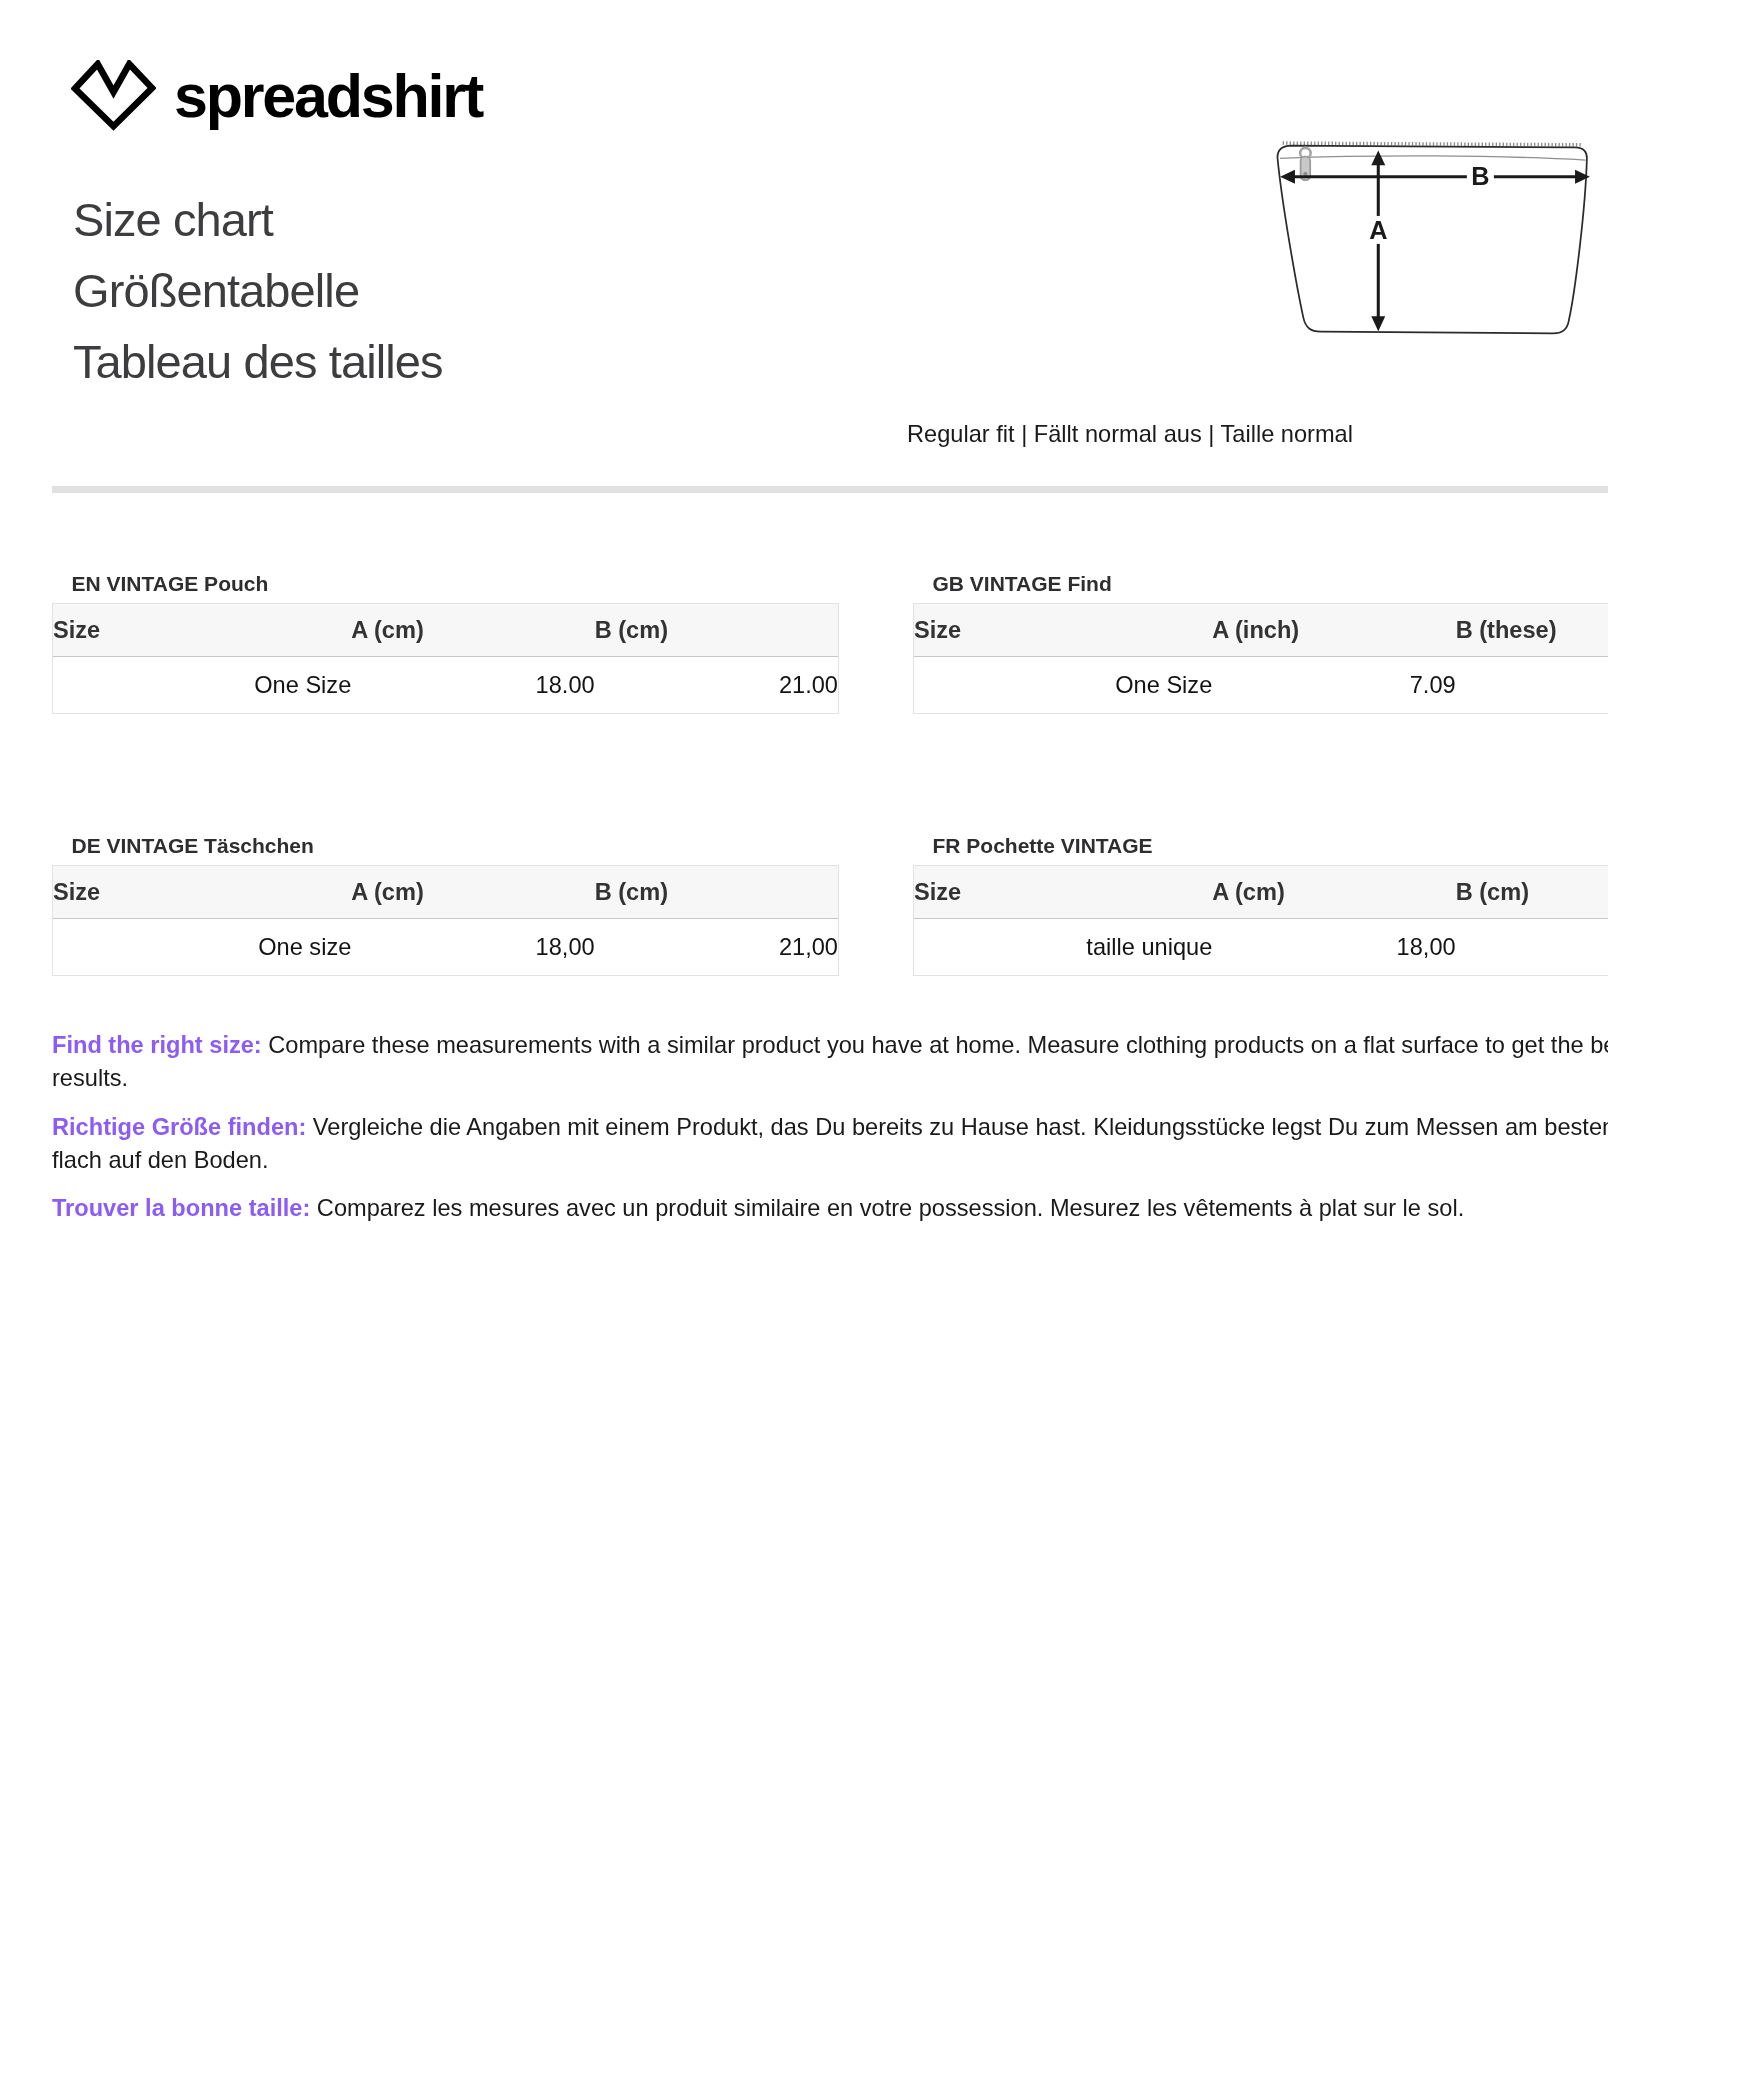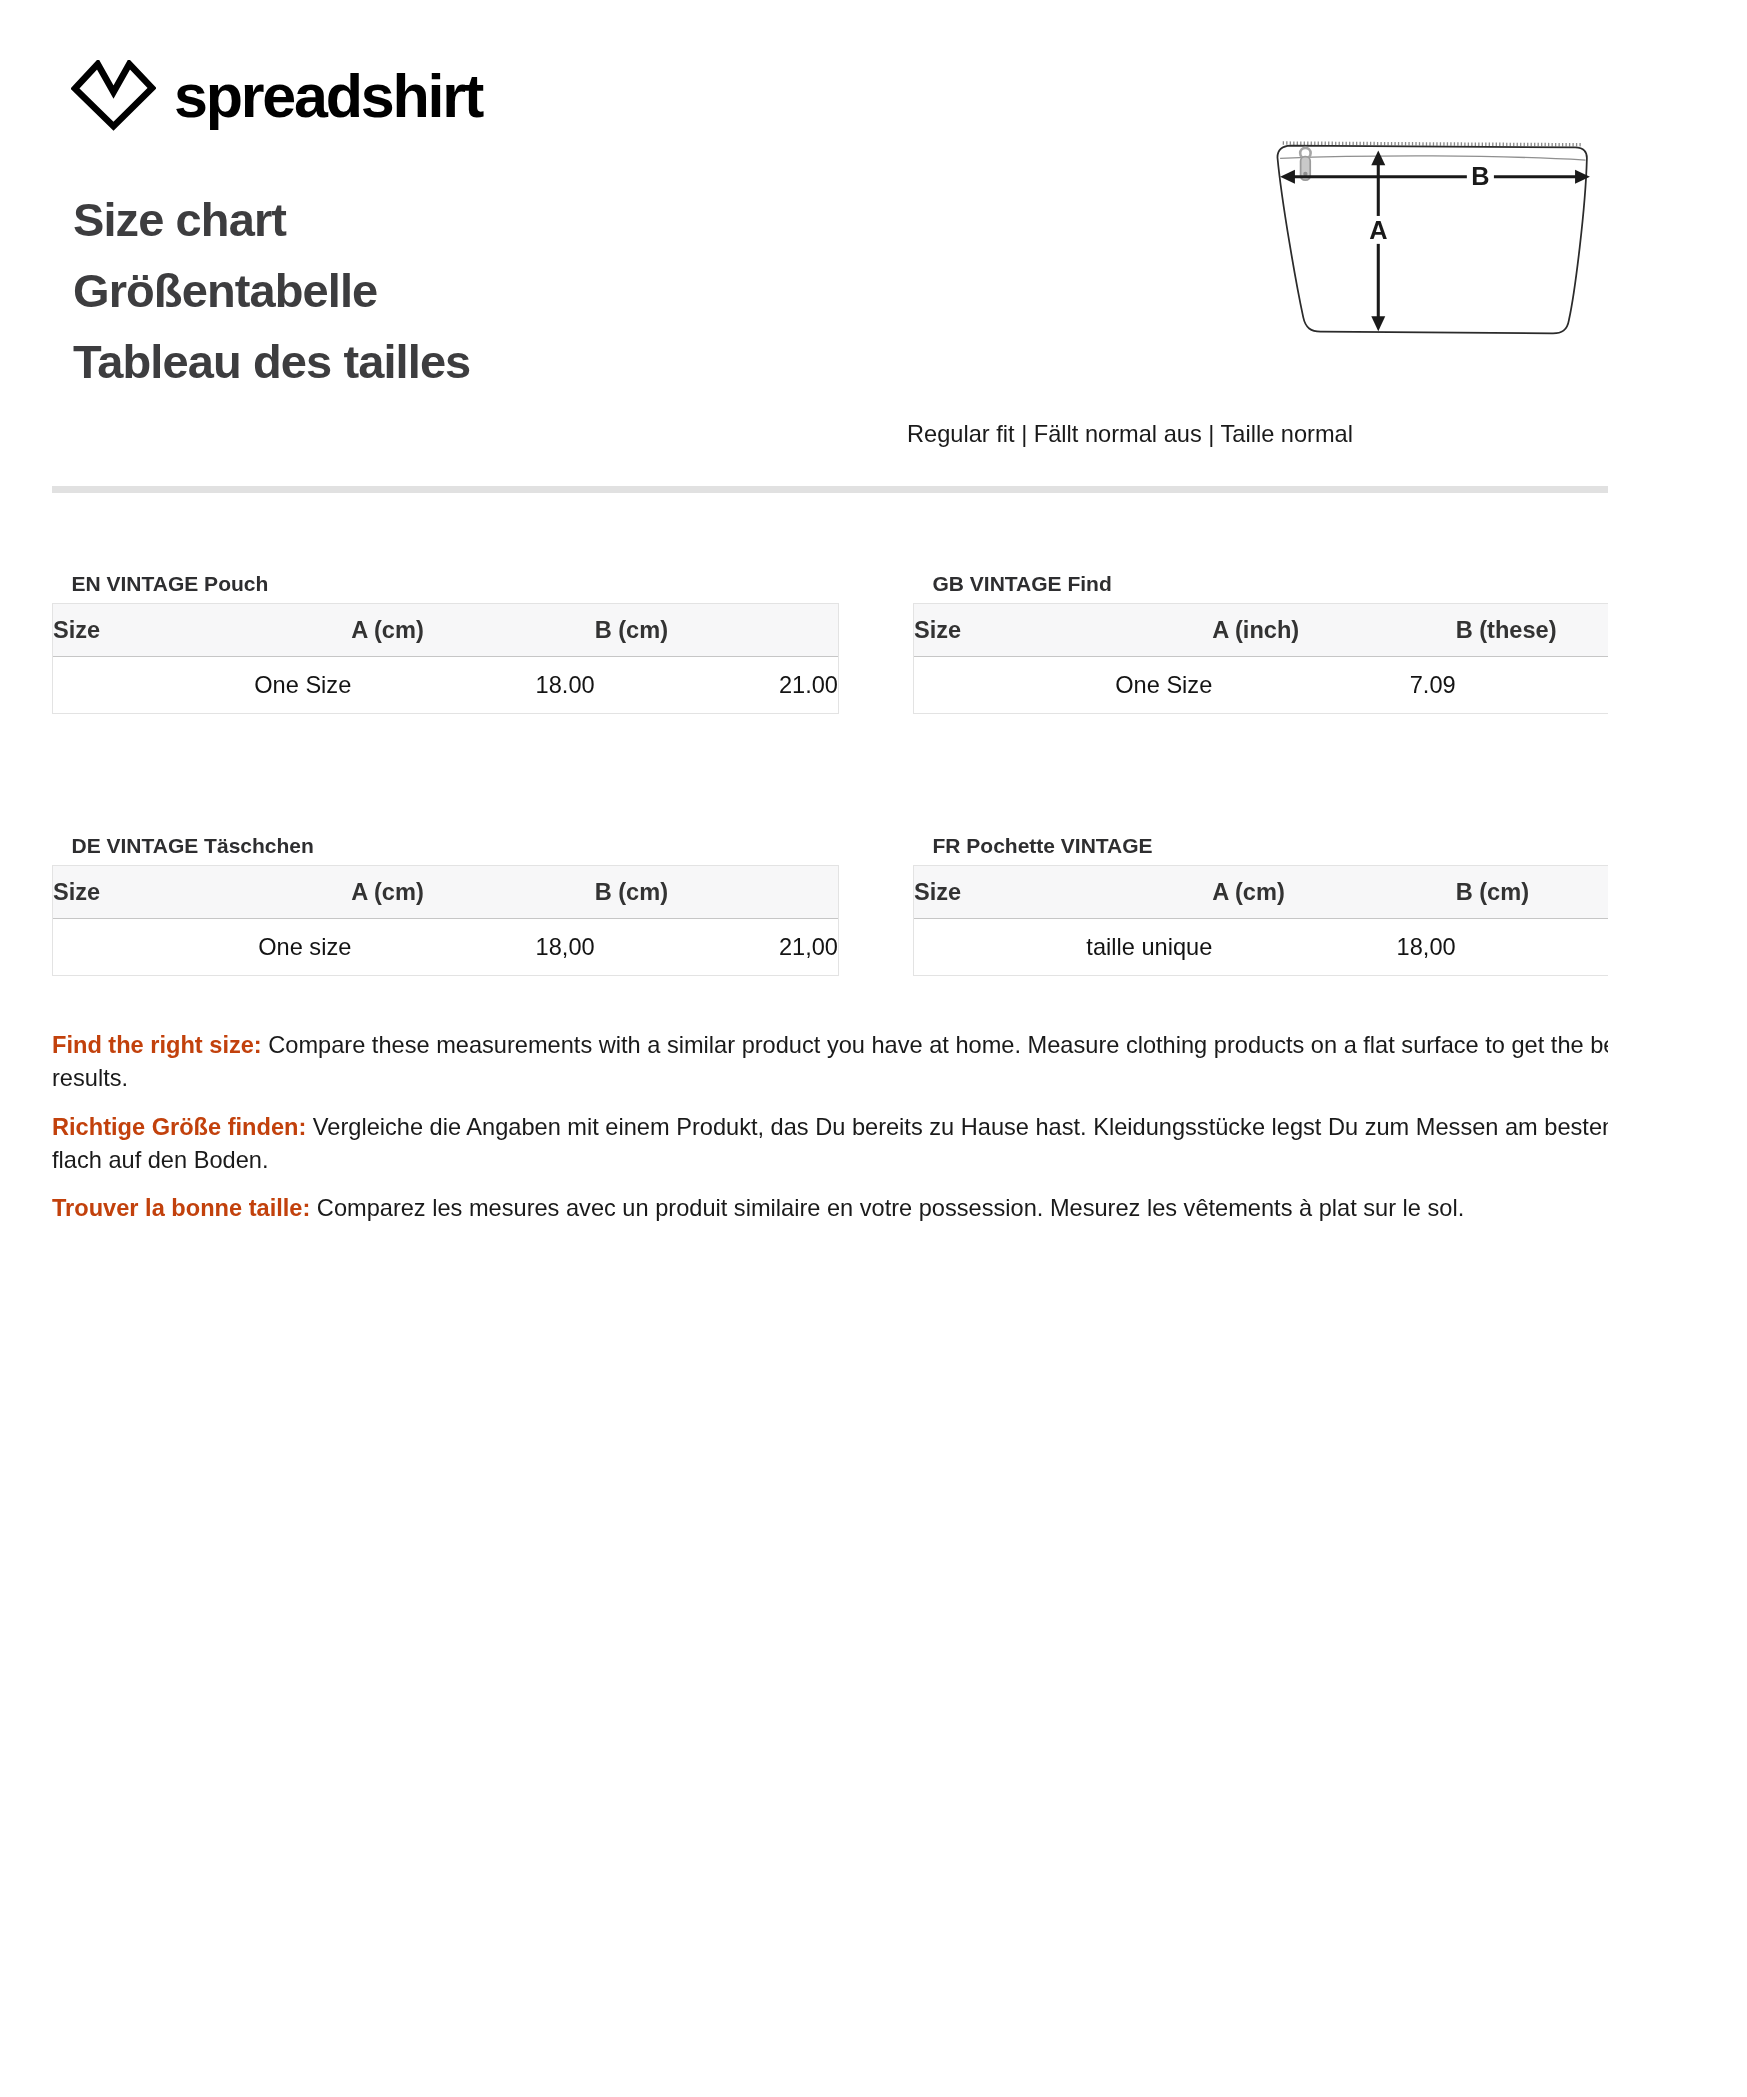--- a/index.html
+++ b/index.html
@@ -5,21 +5,21 @@
   html,body{margin:0;padding:0;background:#fff;}
   .page{position:relative;width:1608px;height:2097px;background:#ffffff;overflow:hidden;
         font-family:"Liberation Sans","DejaVu Sans",sans-serif;}
 
   
   .logo-icon{position:absolute;left:71px;top:60px;width:85px;height:72px;}
   .wordmark{position:absolute;left:174px;top:66px;font-size:61px;line-height:61px;
             font-weight:700;letter-spacing:-2.2px;color:#000;}
 
   
-  .titles{position:absolute;left:73px;top:184px;font-size:47px;font-weight:700;
+  .titles{position:absolute;left:73px;top:184px;font-size:47px;font-weight:400;
           line-height:71px;letter-spacing:-0.9px;color:#3d3d3f;}
 
   
   .fig{position:absolute;left:1267px;top:138px;width:336px;height:210px;margin:0;}
   .fig svg{width:336px;height:210px;display:block;}
   .fig text{font-family:"Liberation Sans","DejaVu Sans",sans-serif;font-weight:700;font-size:58px;fill:#1a1a1a;}
 
   
   .fitnote{position:absolute;left:699px;right:47px;top:420px;text-align:center;
            font-size:23.6px;line-height:28px;color:#1a1a1a;}
@@ -38,21 +38,21 @@
   .thead{display:grid;grid-template-columns:38% 31% 31%;height:52px;align-items:center;
          background:#f7f7f8;border-bottom:1.7px solid #c6c6c6;}
   .trow{display:grid;grid-template-columns:38% 31% 31%;height:56px;align-items:center;background:#fff;}
   .th{font-size:23.6px;font-weight:700;color:#333;text-align:left;}
   .td{font-size:23.6px;color:#141414;text-align:right;}
 
   
   .notes{position:absolute;left:52px;top:1029px;width:1617px;font-size:23.6px;
          line-height:33px;color:#1a1a1a;}
   .notes p{margin:0 0 15.7px 0;}
-  .notes b{color:#c2410c;margin-top:13px;}
+  .notes b{color:#8b5cf6;margin-top:13px;}
 </style>
 </head>
 <body>
 
 <div class="page">
 
   <svg class="logo-icon" viewBox="0 0 194 162" xmlns="http://www.w3.org/2000/svg">
     <path d="M 9 64 L 61 8 L 97 72 L 133 8 L 185 63 L 97 150 Z" fill="none" stroke="#000" stroke-width="15" stroke-miterlimit="8"></path>
   </svg>
   <span class="wordmark">spreadshirt</span>

